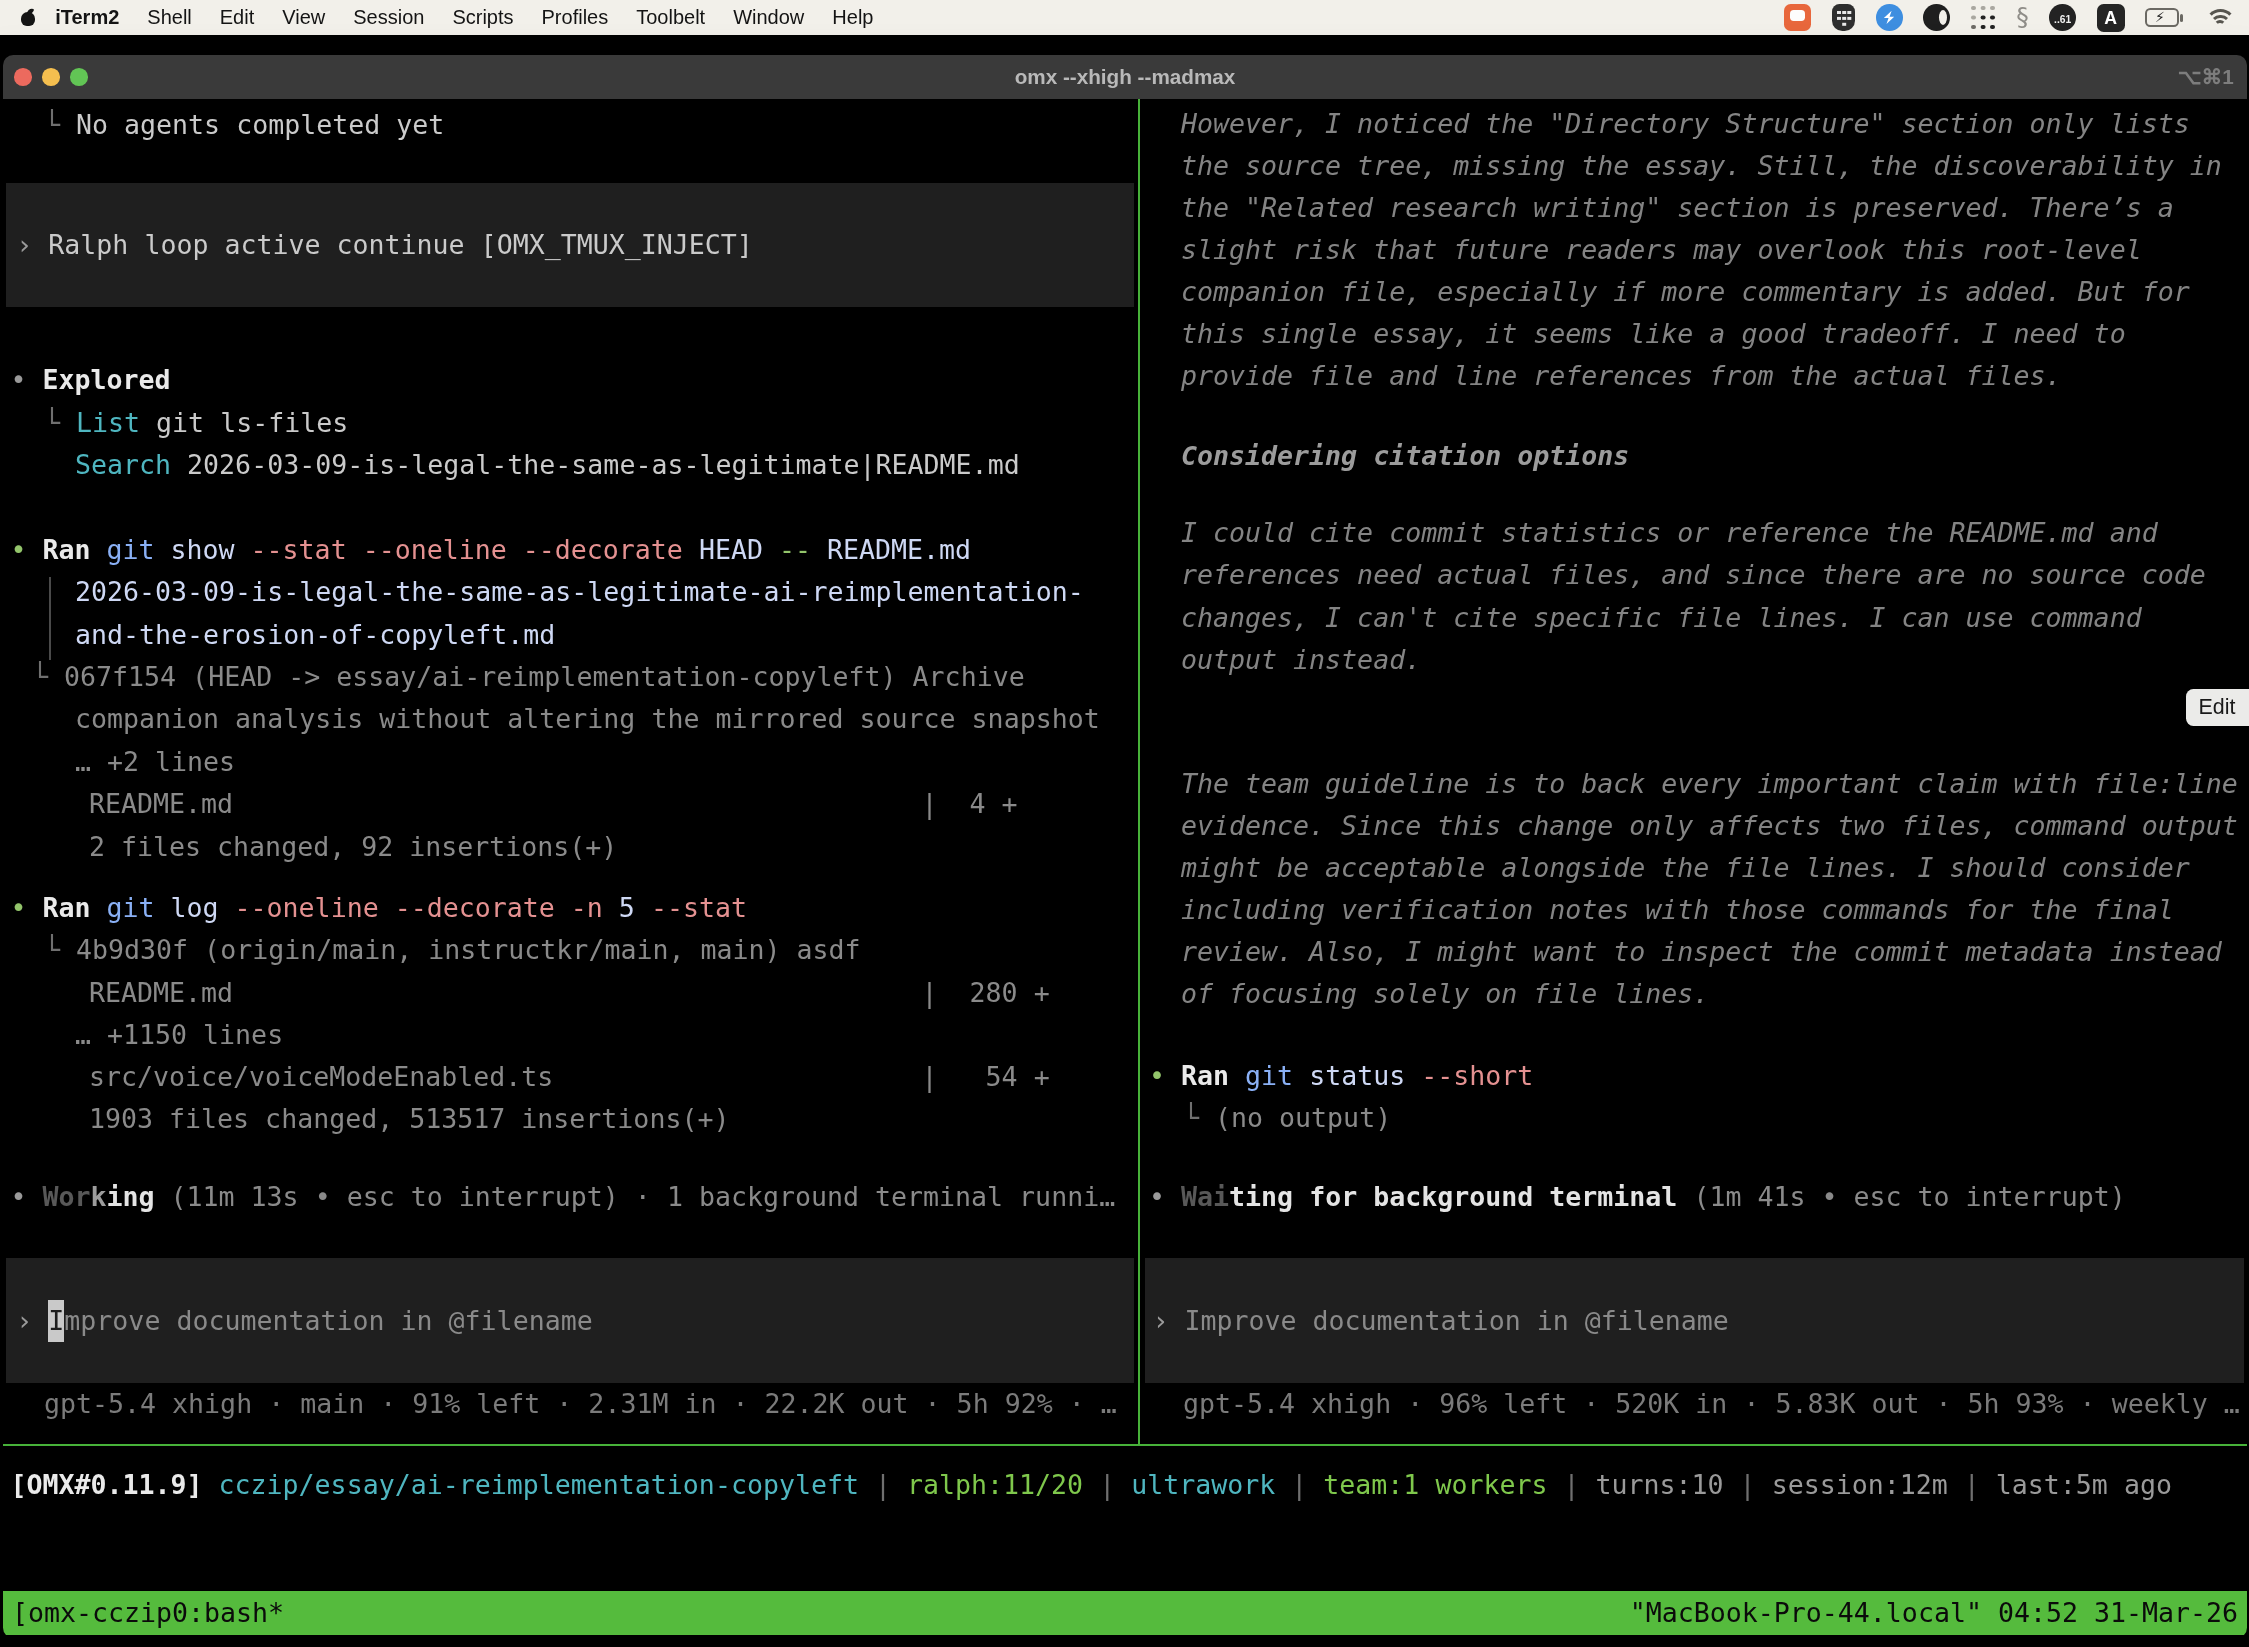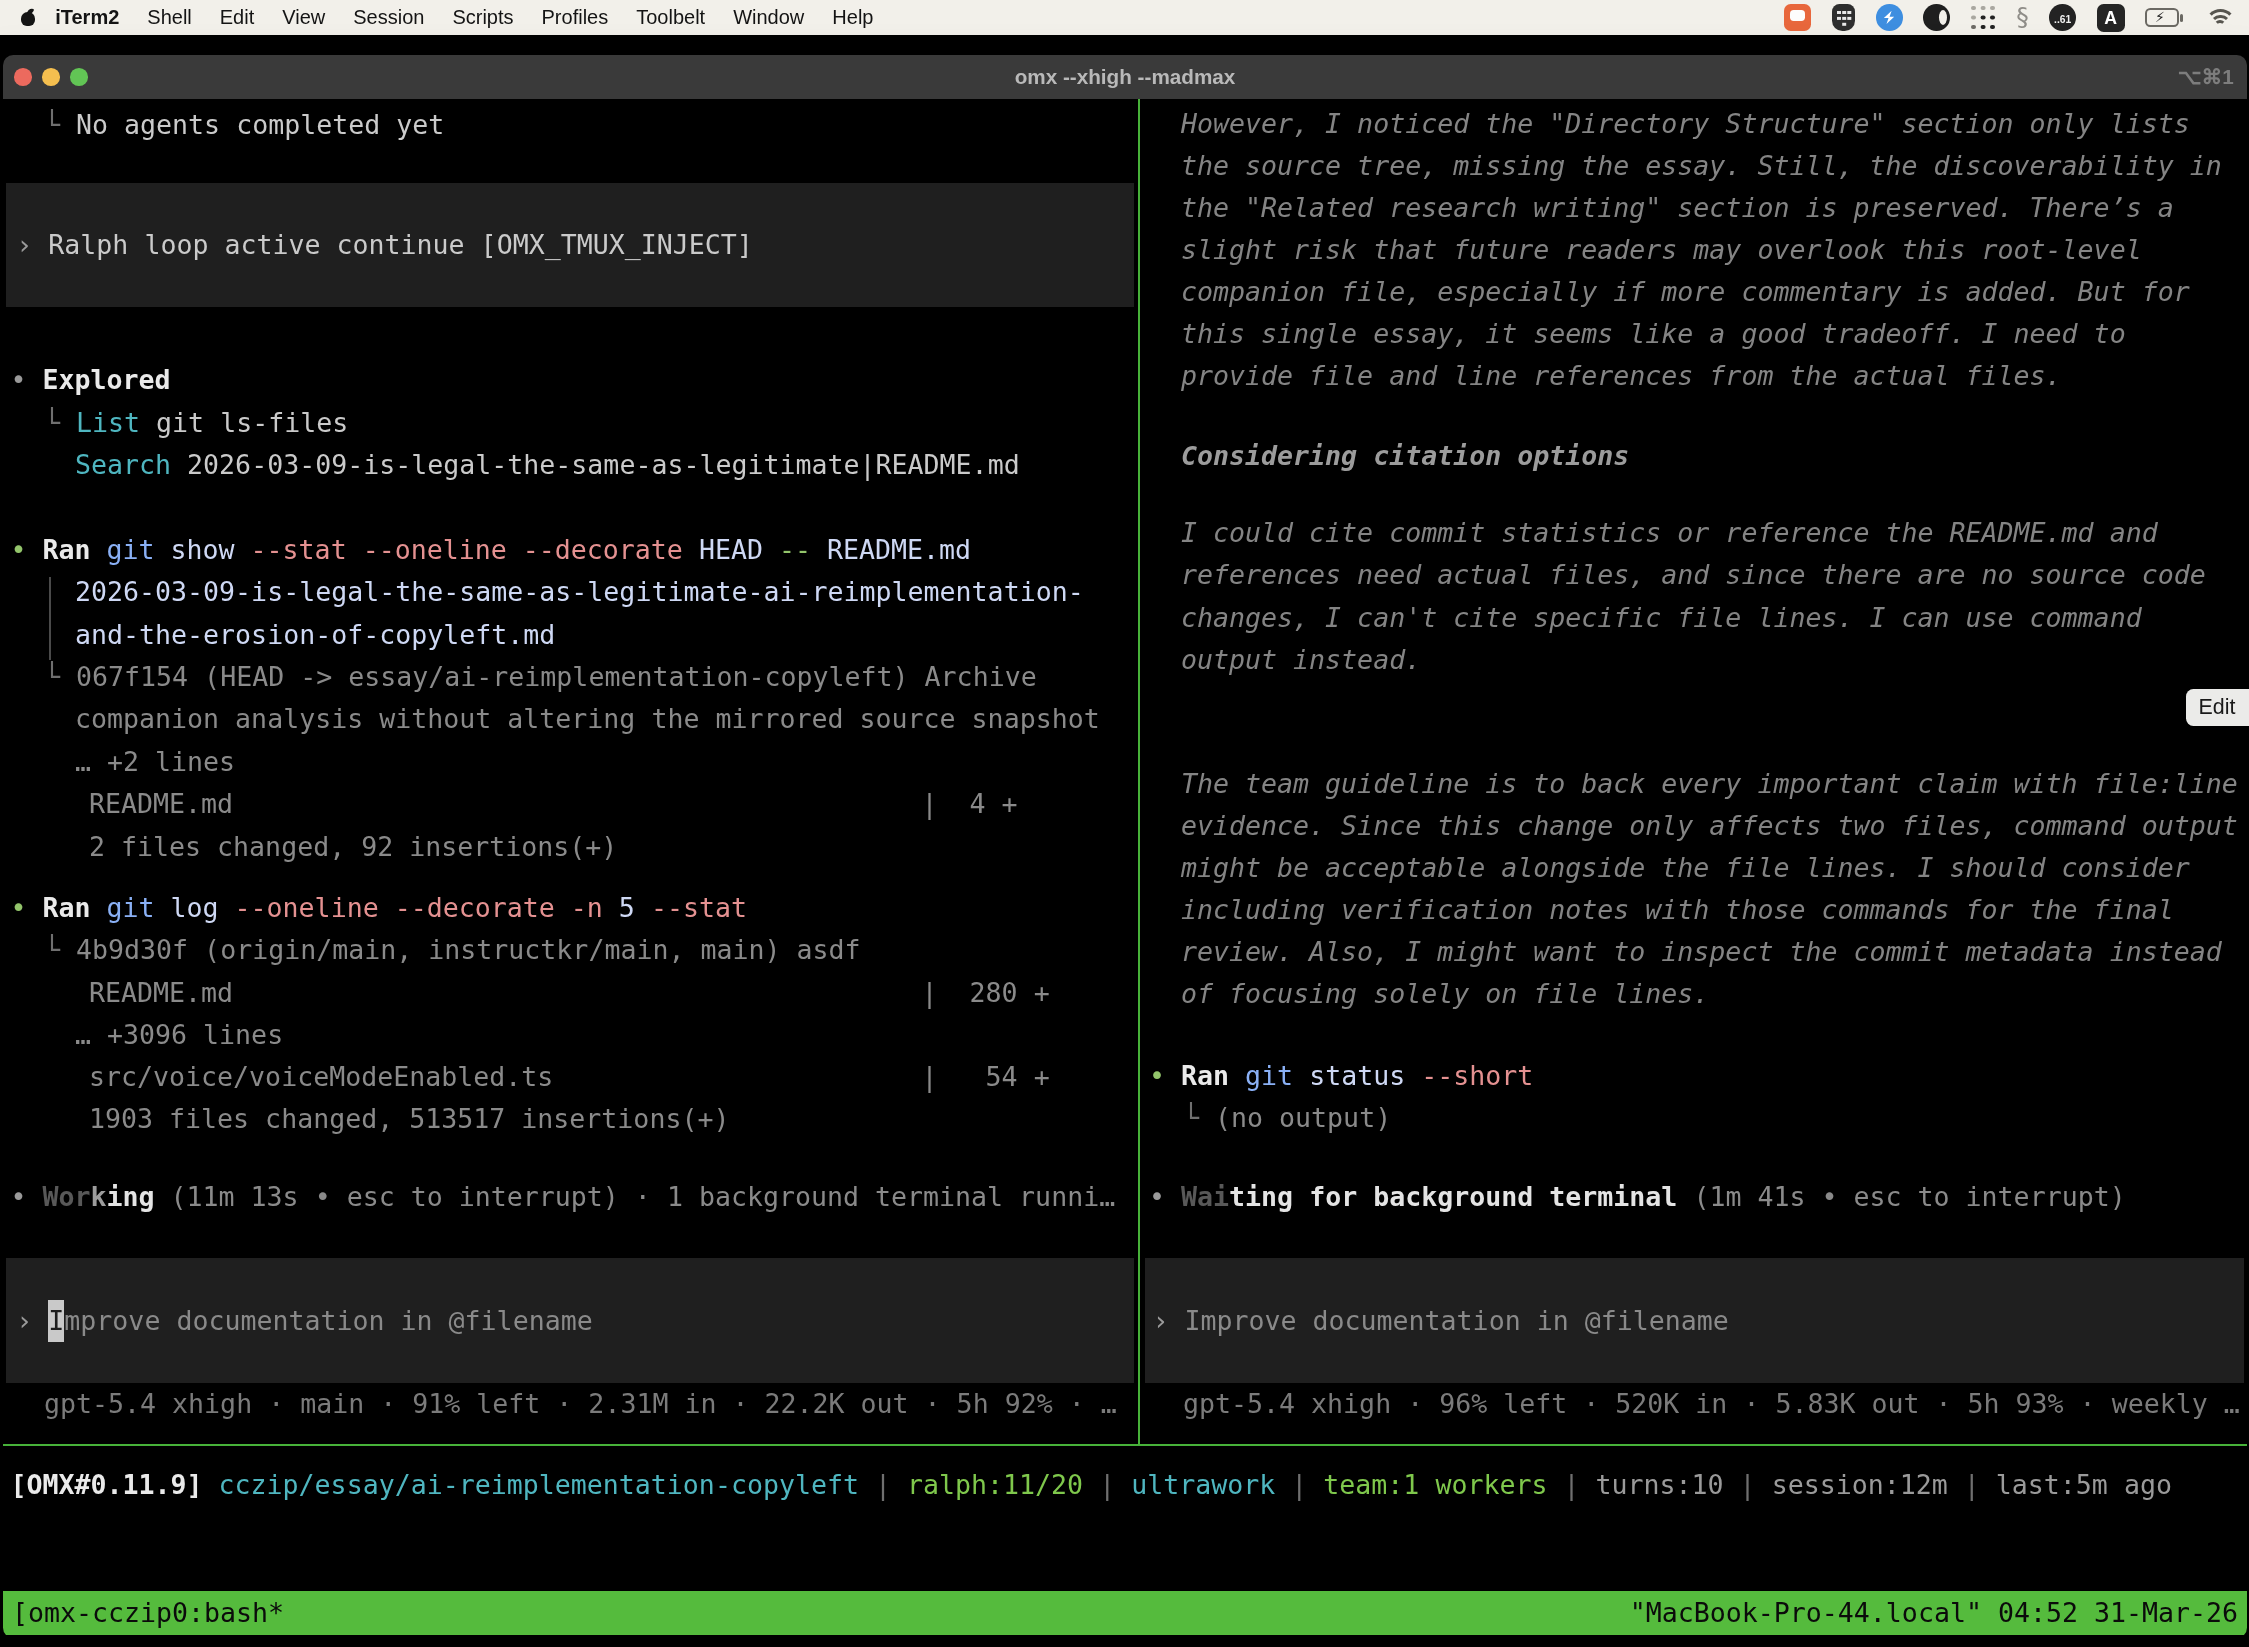--- a/index.html
+++ b/index.html
@@ -152,30 +152,30 @@
     </div>
 
     <div class="ln" style="left:7.4px;top:260px;"><span class="c-pr">• </span><span class="c-w">Explored</span></div>
     <div class="ln" style="left:41px;top:303px;"><span class="c-tg">└ </span><span class="c-cyan">List</span><span class="c-lg"> git ls-files</span></div>
     <div class="ln" style="left:72px;top:345px;"><span class="c-cyan">Search</span><span class="c-lg"> 2026-03-09-is-legal-the-same-as-legitimate|README.md</span></div>
 
     <div class="ln" style="left:7.4px;top:430px;"><span class="c-grn">• </span><span class="c-w">Ran </span><span class="c-blue">git </span><span class="c-lav">show </span><span class="c-sal">--stat --oneline --decorate </span><span class="c-lav">HEAD </span><span class="c-grn">-- </span><span class="c-lav">README.md</span></div>
     <div class="conn" style="left:46px;top:478px;height:83px;"></div>
     <div class="ln c-lav" style="left:72px;top:472px;">2026-03-09-is-legal-the-same-as-legitimate-ai-reimplementation-</div>
     <div class="ln c-lav" style="left:72px;top:515px;">and-the-erosion-of-copyleft.md</div>
-    <div class="ln" style="left:41px;top:557px;"><span class="c-tg">└ </span><span>067f154 (HEAD -&gt; essay/ai-reimplementation-copyleft) Archive</span></div>
+    <div class="ln" style="left:29px;top:557px;"><span class="c-tg">└ </span><span>067f154 (HEAD -&gt; essay/ai-reimplementation-copyleft) Archive</span></div>
     <div class="ln" style="left:72px;top:599px;">companion analysis without altering the mirrored source snapshot</div>
     <div class="ln" style="left:72px;top:642px;">… +2 lines</div>
     <div class="ln" style="left:86px;top:684px;">README.md                                           |  4 +</div>
     <div class="ln" style="left:86px;top:727px;">2 files changed, 92 insertions(+)</div>
 
     <div class="ln" style="left:7.4px;top:788px;"><span class="c-grn">• </span><span class="c-w">Ran </span><span class="c-blue">git </span><span class="c-lav">log </span><span class="c-sal">--oneline --decorate </span><span class="c-sal">-n </span><span class="c-lav">5 </span><span class="c-sal">--stat</span></div>
     <div class="ln" style="left:41px;top:830px;"><span class="c-tg">└ </span><span>4b9d30f (origin/main, instructkr/main, main) asdf</span></div>
     <div class="ln" style="left:86px;top:873px;">README.md                                           |  280 +</div>
-    <div class="ln" style="left:72px;top:915px;">… +3096 lines</div>
+    <div class="ln" style="left:72px;top:915px;">… +1150 lines</div>
     <div class="ln" style="left:86px;top:957px;">src/voice/voiceModeEnabled.ts                       |   54 +</div>
     <div class="ln" style="left:86px;top:999px;">1903 files changed, 513517 insertions(+)</div>
 
     <div class="ln" style="left:7.4px;top:1077px;"><span class="c-pr">• </span><span class="sh-dim">Wor</span><span class="sh-mid">k</span><span class="sh-br">ing</span><span> (11m 13s • esc to interrupt) · 1 background terminal runni…</span></div>
 
     <div class="box" style="left:3px;top:1159px;width:1128px;height:125px;">
       <div class="ln" style="left:10.3px;top:42px;"><span class="c-pr">› </span><span class="cursor">I</span><span>mprove documentation in @filename</span></div>
     </div>
     <div class="ln c-st" style="left:41px;top:1284px;">gpt-5.4 xhigh · main · 91% left · 2.31M in · 22.2K out · 5h 92% · …</div>
 

